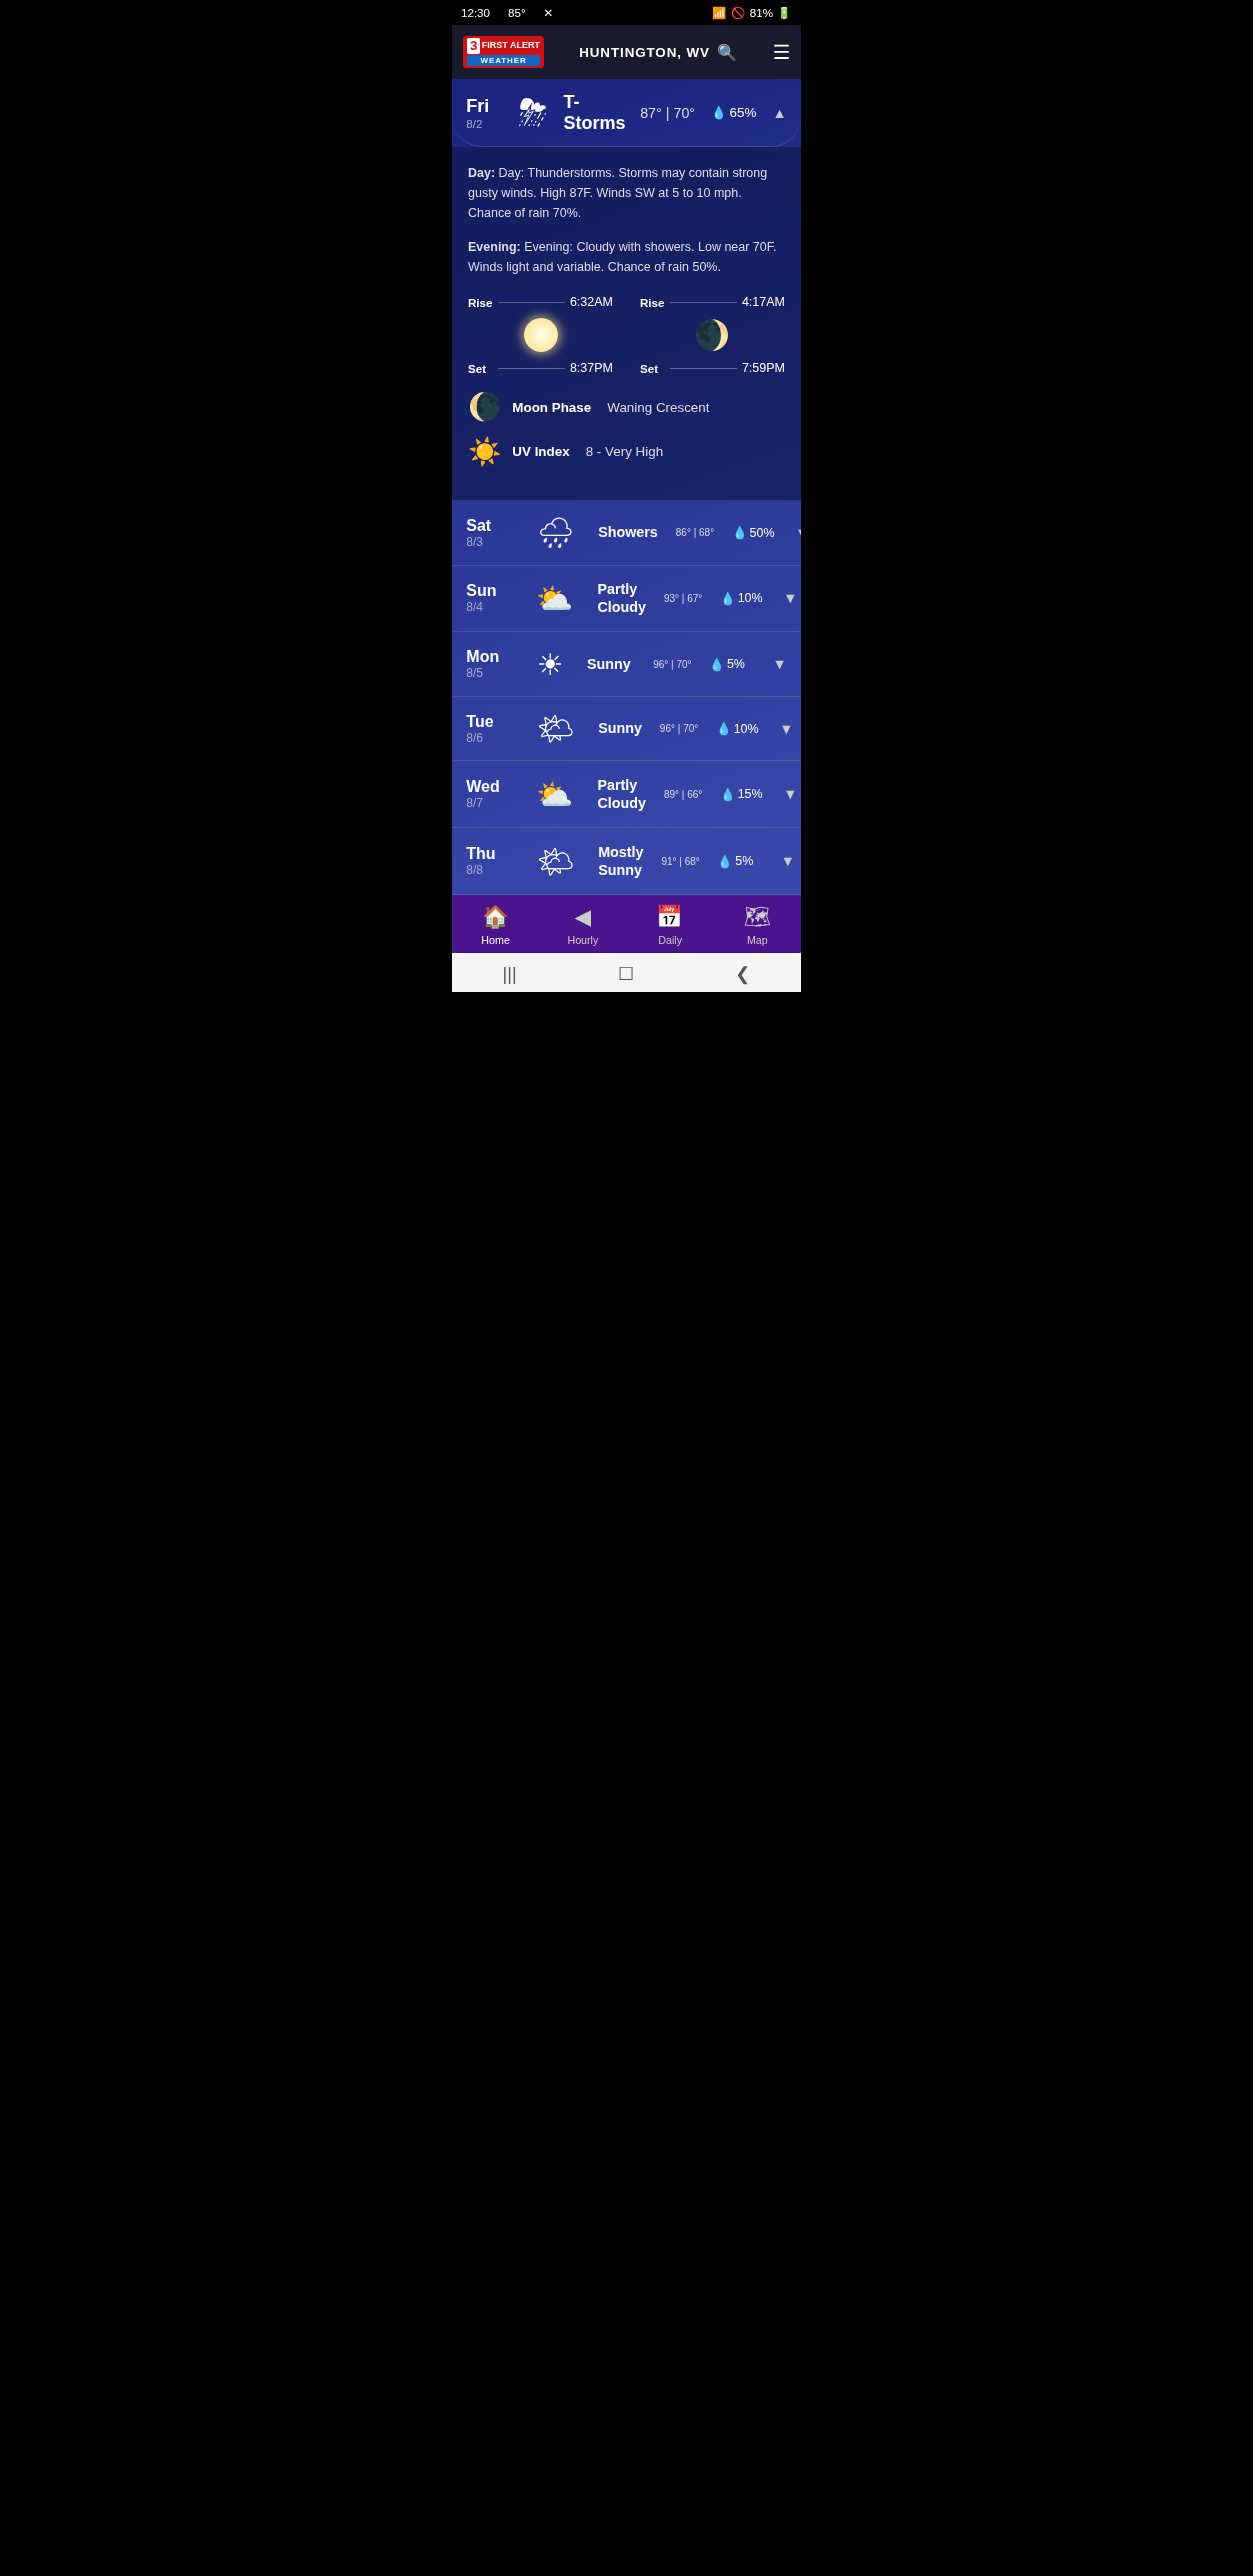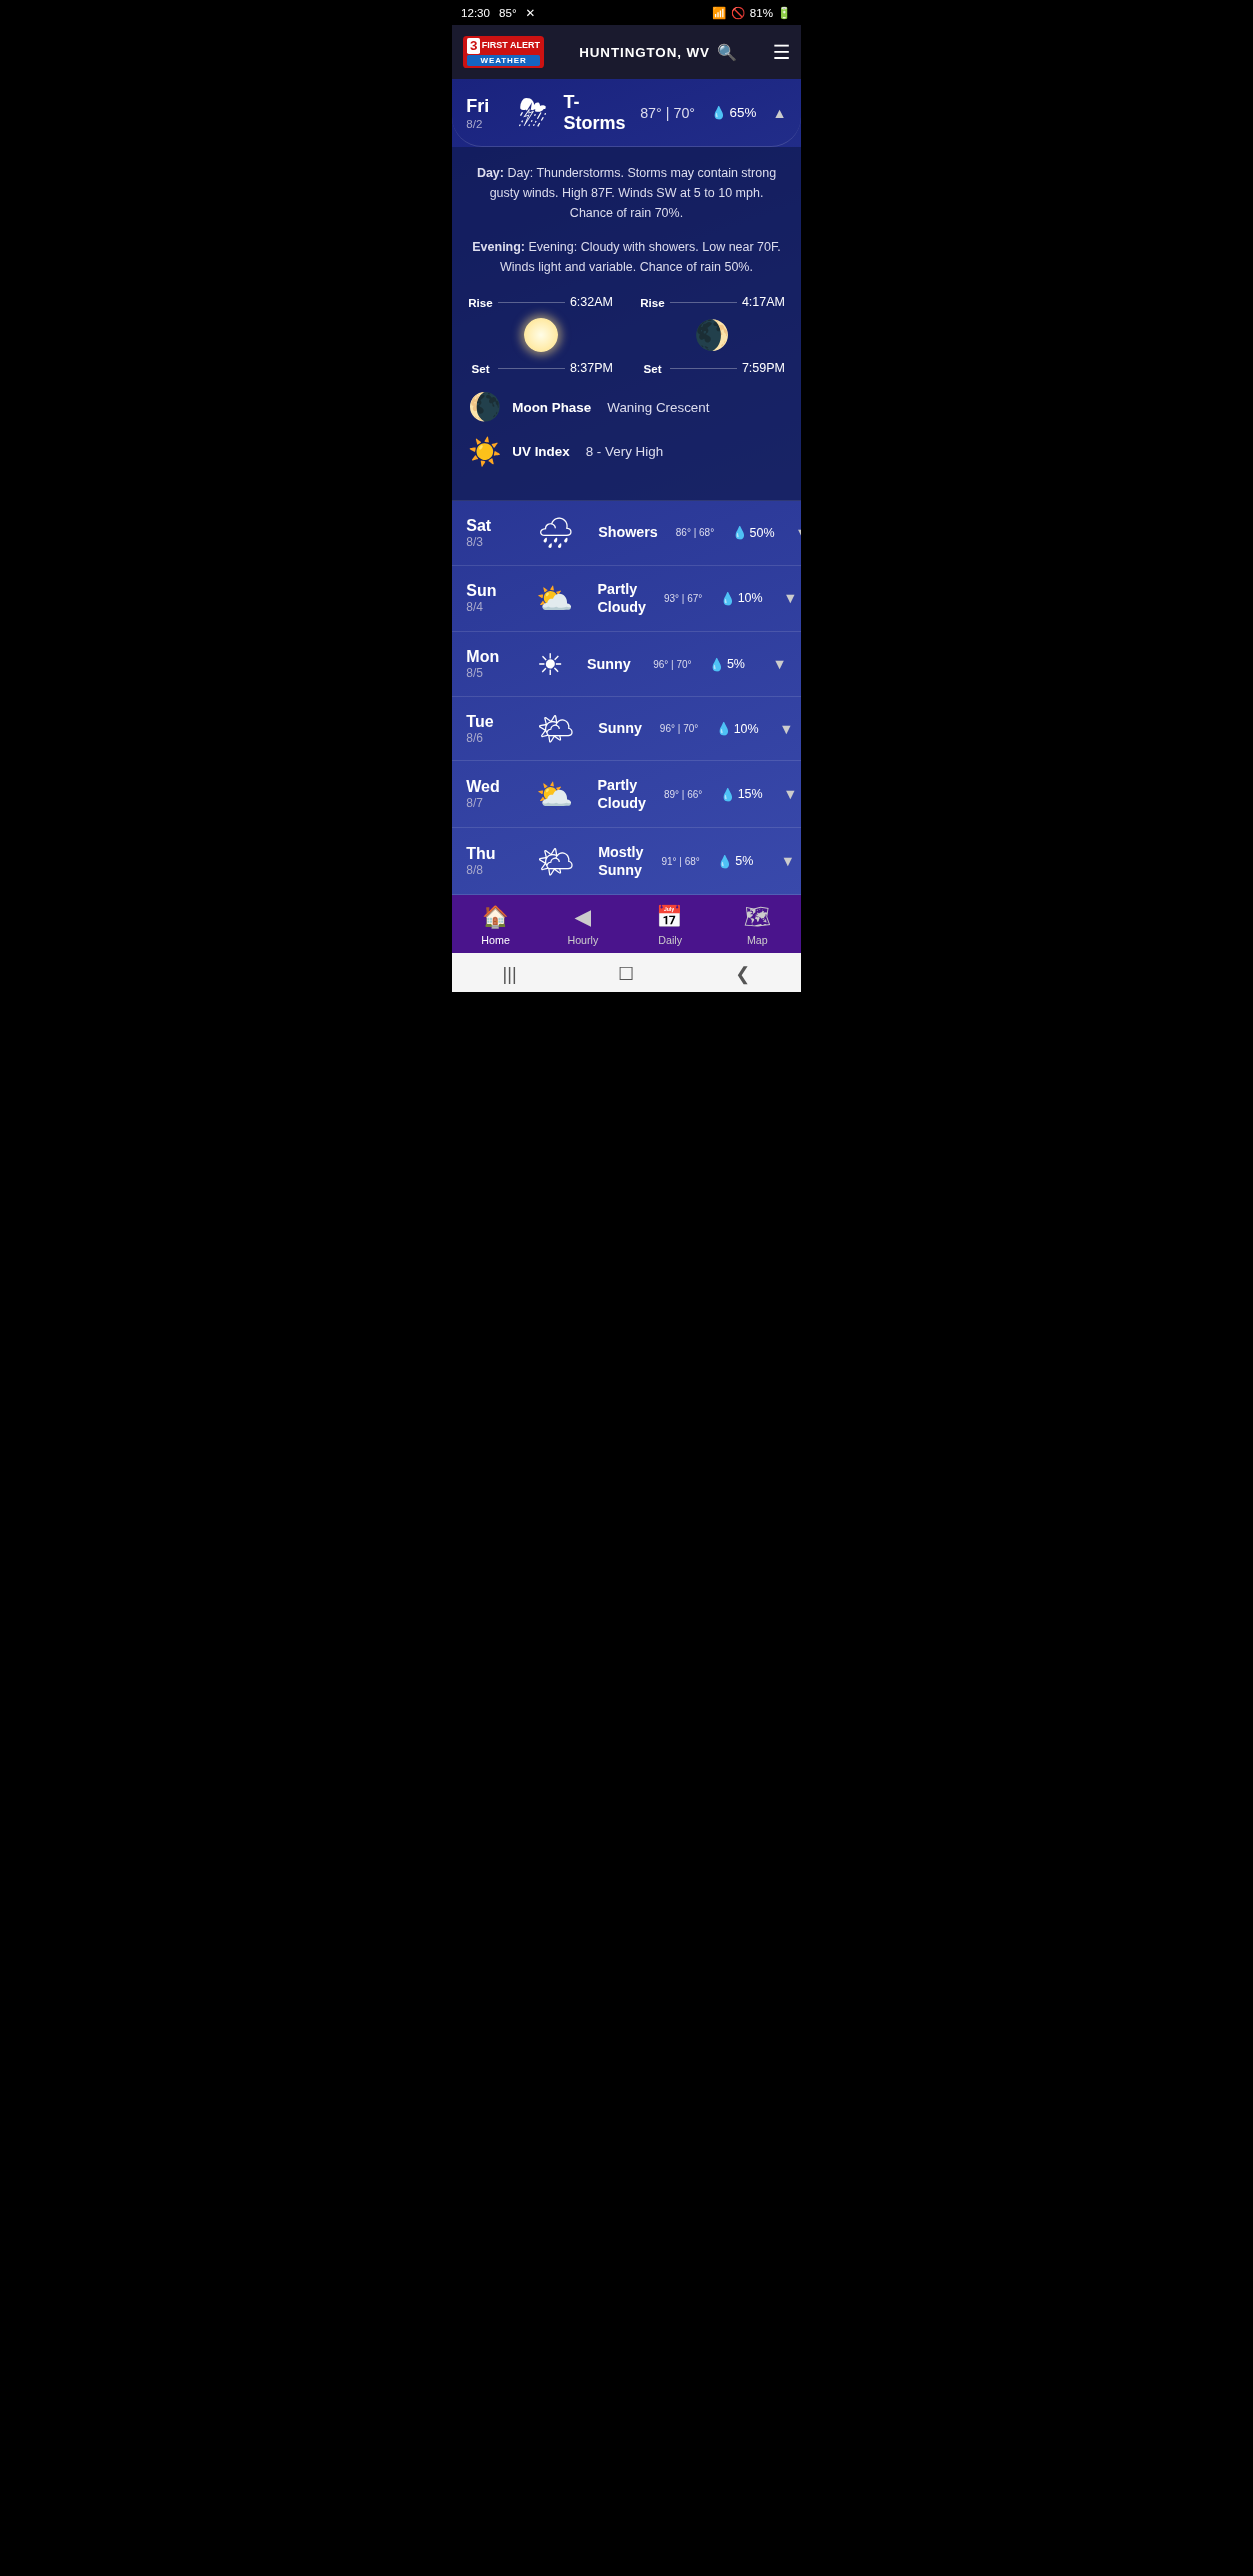--- a/index.html
+++ b/index.html
@@ -17,21 +17,21 @@
     .status-bar {
       background: #000;
       display: flex;
       justify-content: space-between;
       align-items: center;
       padding: 3.6px 9px;
       font-size: 11.6px;
       color: #fff;
       height: 25px;
     }
-    .status-left { display: flex; align-items: center; gap: 9px; justify-content: space-between; }
+    .status-left { display: flex; align-items: center; gap: 18px; justify-content: space-between; }
     .status-right { display: flex; align-items: center; gap: 4.5px; }
 
     
     .header {
       background: #1a1a2e;
       display: flex;
       align-items: center;
       justify-content: space-between;
       padding: 7.2px 10.7px;
       height: 54px;
@@ -77,21 +77,20 @@
     .today-temps { font-size: 14.3px; color: #dde; margin-right: 7.2px; white-space: nowrap; }
     .today-precip { display: flex; align-items: center; gap: 2.7px; font-size: 13.4px; margin-right: 7.2px; }
     .drop-icon { color: #4fc3f7; font-size: 12.5px; }
     .chevron-up { font-size: 14.3px; color: #ccc; }
 
     
     .detail-panel {
       background: rgba(15, 25, 80, 0.7);
       padding: 16px 16px 19.7px;
       border-bottom: 0.9px solid rgba(255,255,255,0.1);
-      text-align: center;
     }
     .detail-text { font-size: 12.5px; line-height: 1.6; color: #dde; margin-bottom: 14.3px; }
     .detail-text b { font-weight: bold; }
 
     .sun-icon-big {
       width: 34px; height: 34px;
       border-radius: 50%;
       background: radial-gradient(circle, #fffde7, #ffe082);
       box-shadow: 0 0 9px 3.6px rgba(255,224,130,0.5);
       display: inline-block;

